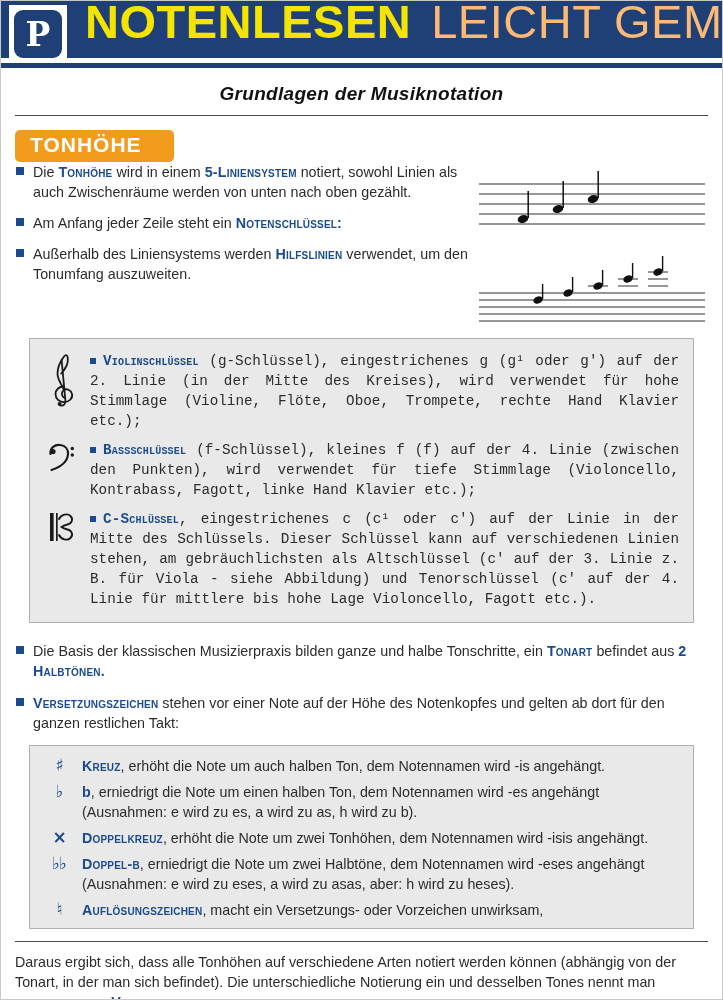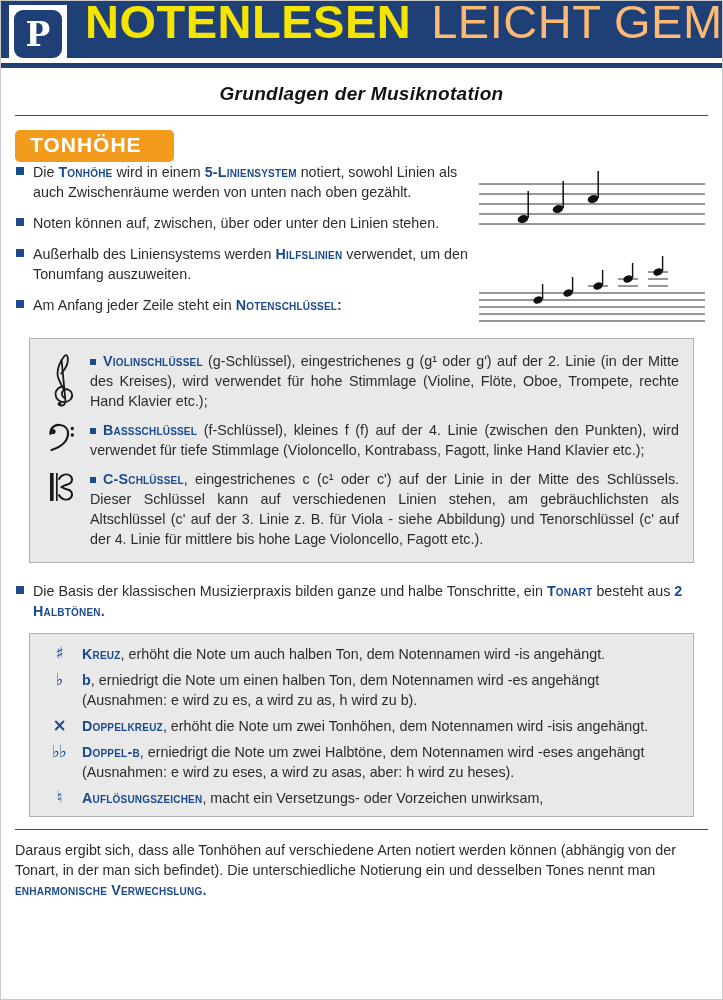--- a/index.html
+++ b/index.html
@@ -40,21 +40,21 @@
   .sq { flex:0 0 auto; width:8px; height:8px; background:var(--term,#1b4a8f); margin:5px 9px 0 1px; }
   .btext { font-size:14.3px; line-height:1.4; color:#2c2c2c; }
   .narrow { max-width:452px; }
 
   .staffA { position:absolute; top:0;  right:2px; }
   .staffB { position:absolute; top:92px; right:2px; }
 
   
   .graybox { margin:10px 28px 0; background:var(--box,#e9e9e9); border:1px solid #b0b0b0;
           padding:12px 14px 4px; }
-  .crow { display:flex; gap:12px; margin-bottom:9px; }
+  .crow { display:flex; gap:12px; margin-bottom:9px;font-family:Liberation Mono, monospace; }
   .clef-cell { flex:0 0 34px; display:flex; justify-content:center; padding-top:2px; }
   .just { text-align:justify; flex:1; }
   .mini { display:inline-block; width:6px; height:6px; background:var(--term,#1b4a8f);
           margin:0 7px 1px 0; }
 
   .accbox { padding:10px 14px 2px; margin-top:8px; }
   .arow { display:flex; gap:8px; margin-bottom:6px; }
   .sym { flex:0 0 30px; text-align:center; font-family:"DejaVu Sans",sans-serif;
           font-weight:700; font-size:17px; color:var(--term,#17365d); line-height:1.2;
           letter-spacing:-1px; margin-top:-1px; }
@@ -97,29 +97,25 @@
 
   
   <section class="intro">
 
     <div class="bullet">
       <span class="sq"></span>
       <p class="btext narrow"><span>Die </span><span class="sc">Tonhöhe</span><span> wird in einem </span><span class="sc">5-Liniensystem</span><span> notiert, sowohl Linien als auch Zwischenräume werden von unten nach oben gezählt.</span></p>
     </div>
     <div class="bullet">
       <span class="sq"></span>
-      <p class="btext narrow"><span>Noten können auf, zwischen, über oder unter den Linien stehen.</span></p>
+      <p class="btext"><span>Am Anfang jeder Zeile steht ein </span><span class="sc">Notenschlüssel:</span></p>
     </div>
     <div class="bullet">
       <span class="sq"></span>
       <p class="btext narrow"><span>Außerhalb des Liniensystems werden </span><span class="sc">Hilfslinien</span><span> verwendet, um den Tonumfang auszuweiten.</span></p>
-    </div>
-    <div class="bullet">
-      <span class="sq"></span>
-      <p class="btext"><span>Am Anfang jeder Zeile steht ein </span><span class="sc">Notenschlüssel:</span></p>
     </div>
 
     <svg class="staffA" width="228" height="82" viewBox="0 0 228 82">
       <g stroke="#2e2e2e" stroke-width="1">
         <line x1="1" y1="22" x2="227" y2="22"></line>
           <line x1="1" y1="32" x2="227" y2="32"></line>
         <line x1="1" y1="42" x2="227" y2="42"></line>
           <line x1="1" y1="52" x2="227" y2="52"></line>
         <line x1="1" y1="62" x2="227" y2="62"></line>
       </g>
@@ -204,21 +200,25 @@
         </svg>
       </div>
       <p class="btext just"><span class="mini"></span><span><span class="sc">C-Schlüssel</span><span>, eingestrichenes c (c¹ oder c') auf der Linie in der Mitte des Schlüssels. Dieser Schlüssel kann auf verschiedenen Linien stehen, am gebräuchlichsten als Altschlüssel (c' auf der 3. Linie z. B. für Viola - siehe Abbildung) und Tenorschlüssel (c' auf der 4. Linie für mittlere bis hohe Lage Violoncello, Fagott etc.).</span></span></p>
     </div>
   </section>
 
   
   <section class="mids">
     <div class="bullet">
       <span class="sq"></span>
-      <p class="btext"><span>Die Basis der klassischen Musizierpraxis bilden ganze und halbe Tonschritte, ein </span><span class="sc">Tonart</span><span> besteht aus </span><span class="sc">2 Halbtönen.</span></p>
+      <p class="btext"><span>Die Basis der klassischen Musizierpraxis bilden ganze und halbe Tonschritte, ein </span><span class="sc">Tonart</span><span> befindet aus </span><span class="sc">2 Halbtönen.</span></p>
+    </div>
+    <div class="bullet">
+      <span class="sq"></span>
+      <p class="btext"><span class="sc">Versetzungszeichen</span><span> stehen vor einer Note auf der Höhe des Notenkopfes und gelten ab dort für den ganzen restlichen Takt:</span></p>
     </div>
   </section>
 
   
   <section class="graybox accbox">
     <div class="arow">
       <div class="sym">♯</div>
       <p class="btext"><span class="sc">Kreuz</span><span>, erhöht die Note um auch halben Ton, dem Notennamen wird -is angehängt.</span></p>
     </div>
     <div class="arow">

